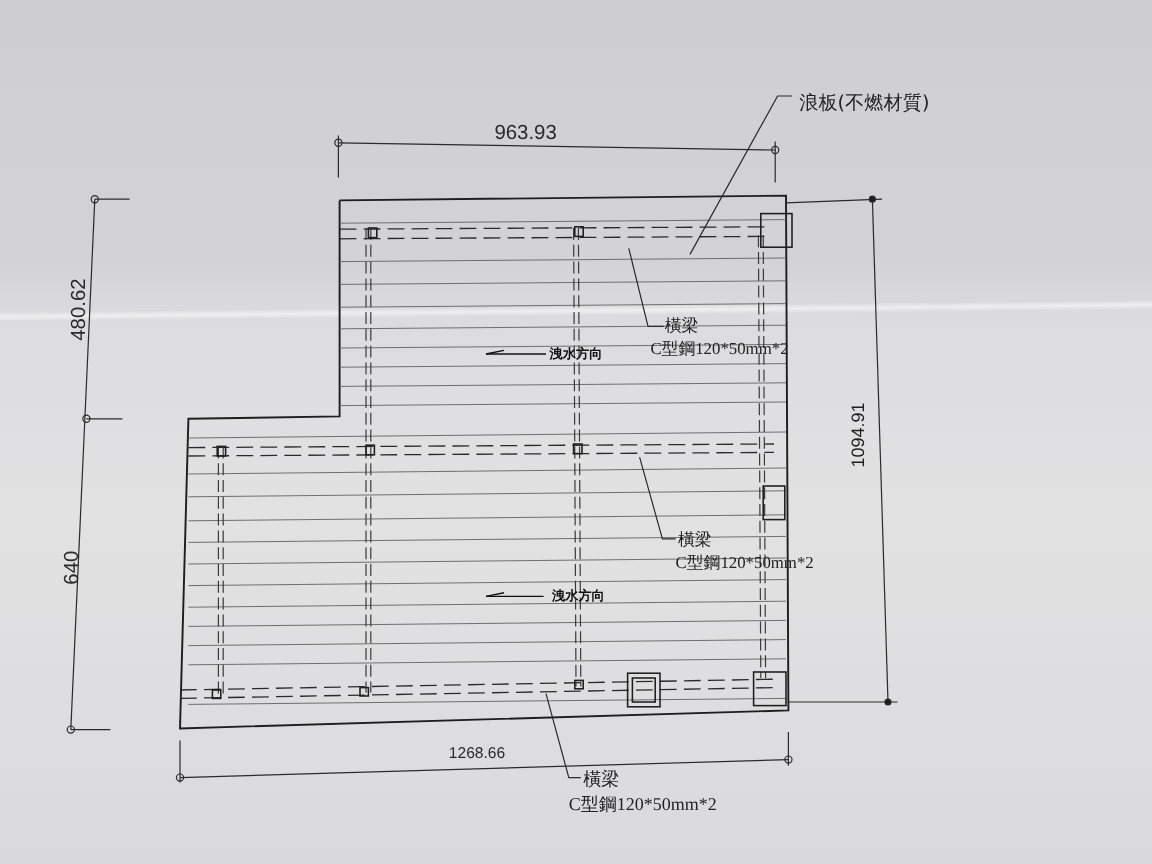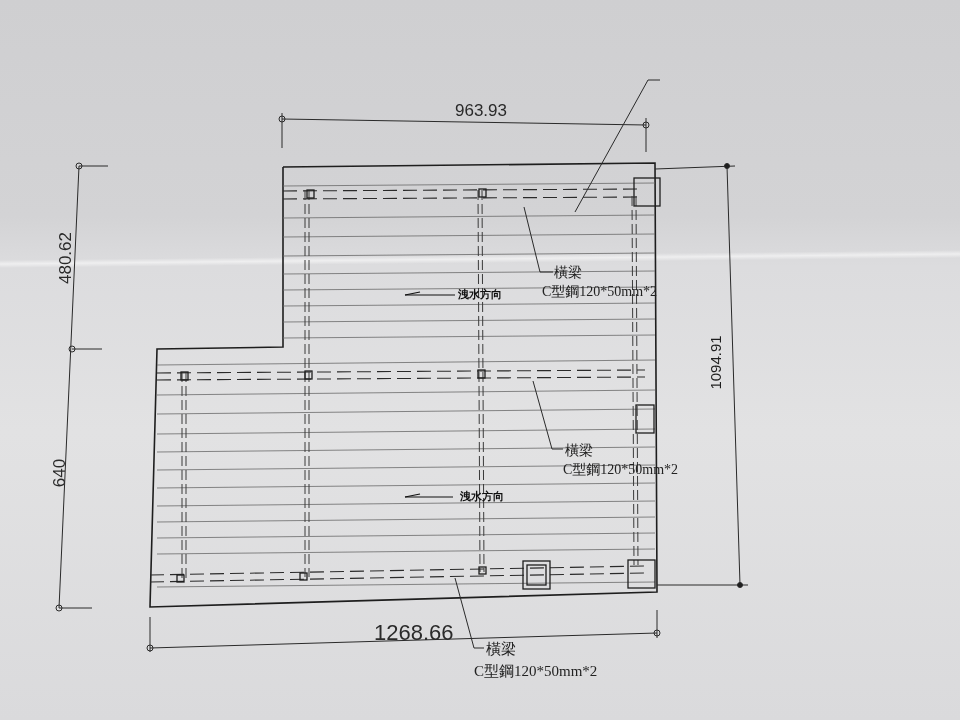--- a/index.html
+++ b/index.html
@@ -130,27 +130,28 @@
   </g>
 
   <g stroke="#2a2a2a" stroke-width="1" fill="none">
     <polyline points="575,212 648,80 660,80"></polyline>
     <polyline points="524,207 540,272 553,272"></polyline>
     <polyline points="533,381 552,449 563,449"></polyline>
     <polyline points="455,578 474,648 484,648"></polyline>
   </g>
 </svg>
 
-<div style="position:absolute;left:455px;top:101px;font-size:17px;color:#2a2a2a;font-family:'Liberation Sans',sans-serif;">963.93</div>
-<div style="position:absolute;left:374px;top:620px;font-size:22px;color:#2a2a2a;font-family:'Liberation Sans',sans-serif;">1268.66</div>
+<div style="position:absolute;left:412px;top:101px;font-size:17px;color:#2a2a2a;font-family:'Liberation Sans',sans-serif;">963.93</div>
+<div style="position:absolute;left:374px;top:620px;font-size:13px;color:#2a2a2a;font-family:'Liberation Sans',sans-serif;">1268.66</div>
 <div style="position:absolute;left:688px;top:354px;font-size:15px;color:#1e1e1e;transform:rotate(-90deg);transform-origin:center;font-family:'Liberation Sans',sans-serif;">1094.91</div>
 <div style="position:absolute;left:40px;top:248px;font-size:17px;color:#2a2a2a;transform:rotate(-90deg);transform-origin:center;font-family:'Liberation Sans',sans-serif;">480.62</div>
 <div style="position:absolute;left:46px;top:463px;font-size:17px;color:#2a2a2a;transform:rotate(-90deg);transform-origin:center;font-family:'Liberation Sans',sans-serif;">640</div>
 
 <div style="position:absolute;left:666px;top:76px;line-height:20px;font-size:16px;color:#222;font-family:'DejaVu Sans',sans-serif;">
+  <div>浪板(不燃材質)</div>
 </div>
 
 <div style="position:absolute;left:458px;top:287px;font-size:11px;font-weight:bold;color:#111;font-family:'DejaVu Sans',sans-serif;">洩水方向</div>
 <div style="position:absolute;left:460px;top:489px;font-size:11px;font-weight:bold;color:#111;font-family:'DejaVu Sans',sans-serif;">洩水方向</div>
 
 <div style="position:absolute;left:554px;top:262px;line-height:20px;font-size:14px;color:#222;font-family:'Liberation Serif',serif;">
   <div style="font-family:'DejaVu Sans',sans-serif;">橫梁</div>
   <div style="margin-left:-12px;">C型鋼120*50mm*2</div>
 </div>
 <div style="position:absolute;left:565px;top:440px;line-height:20px;font-size:14px;color:#222;font-family:'Liberation Serif',serif;">

